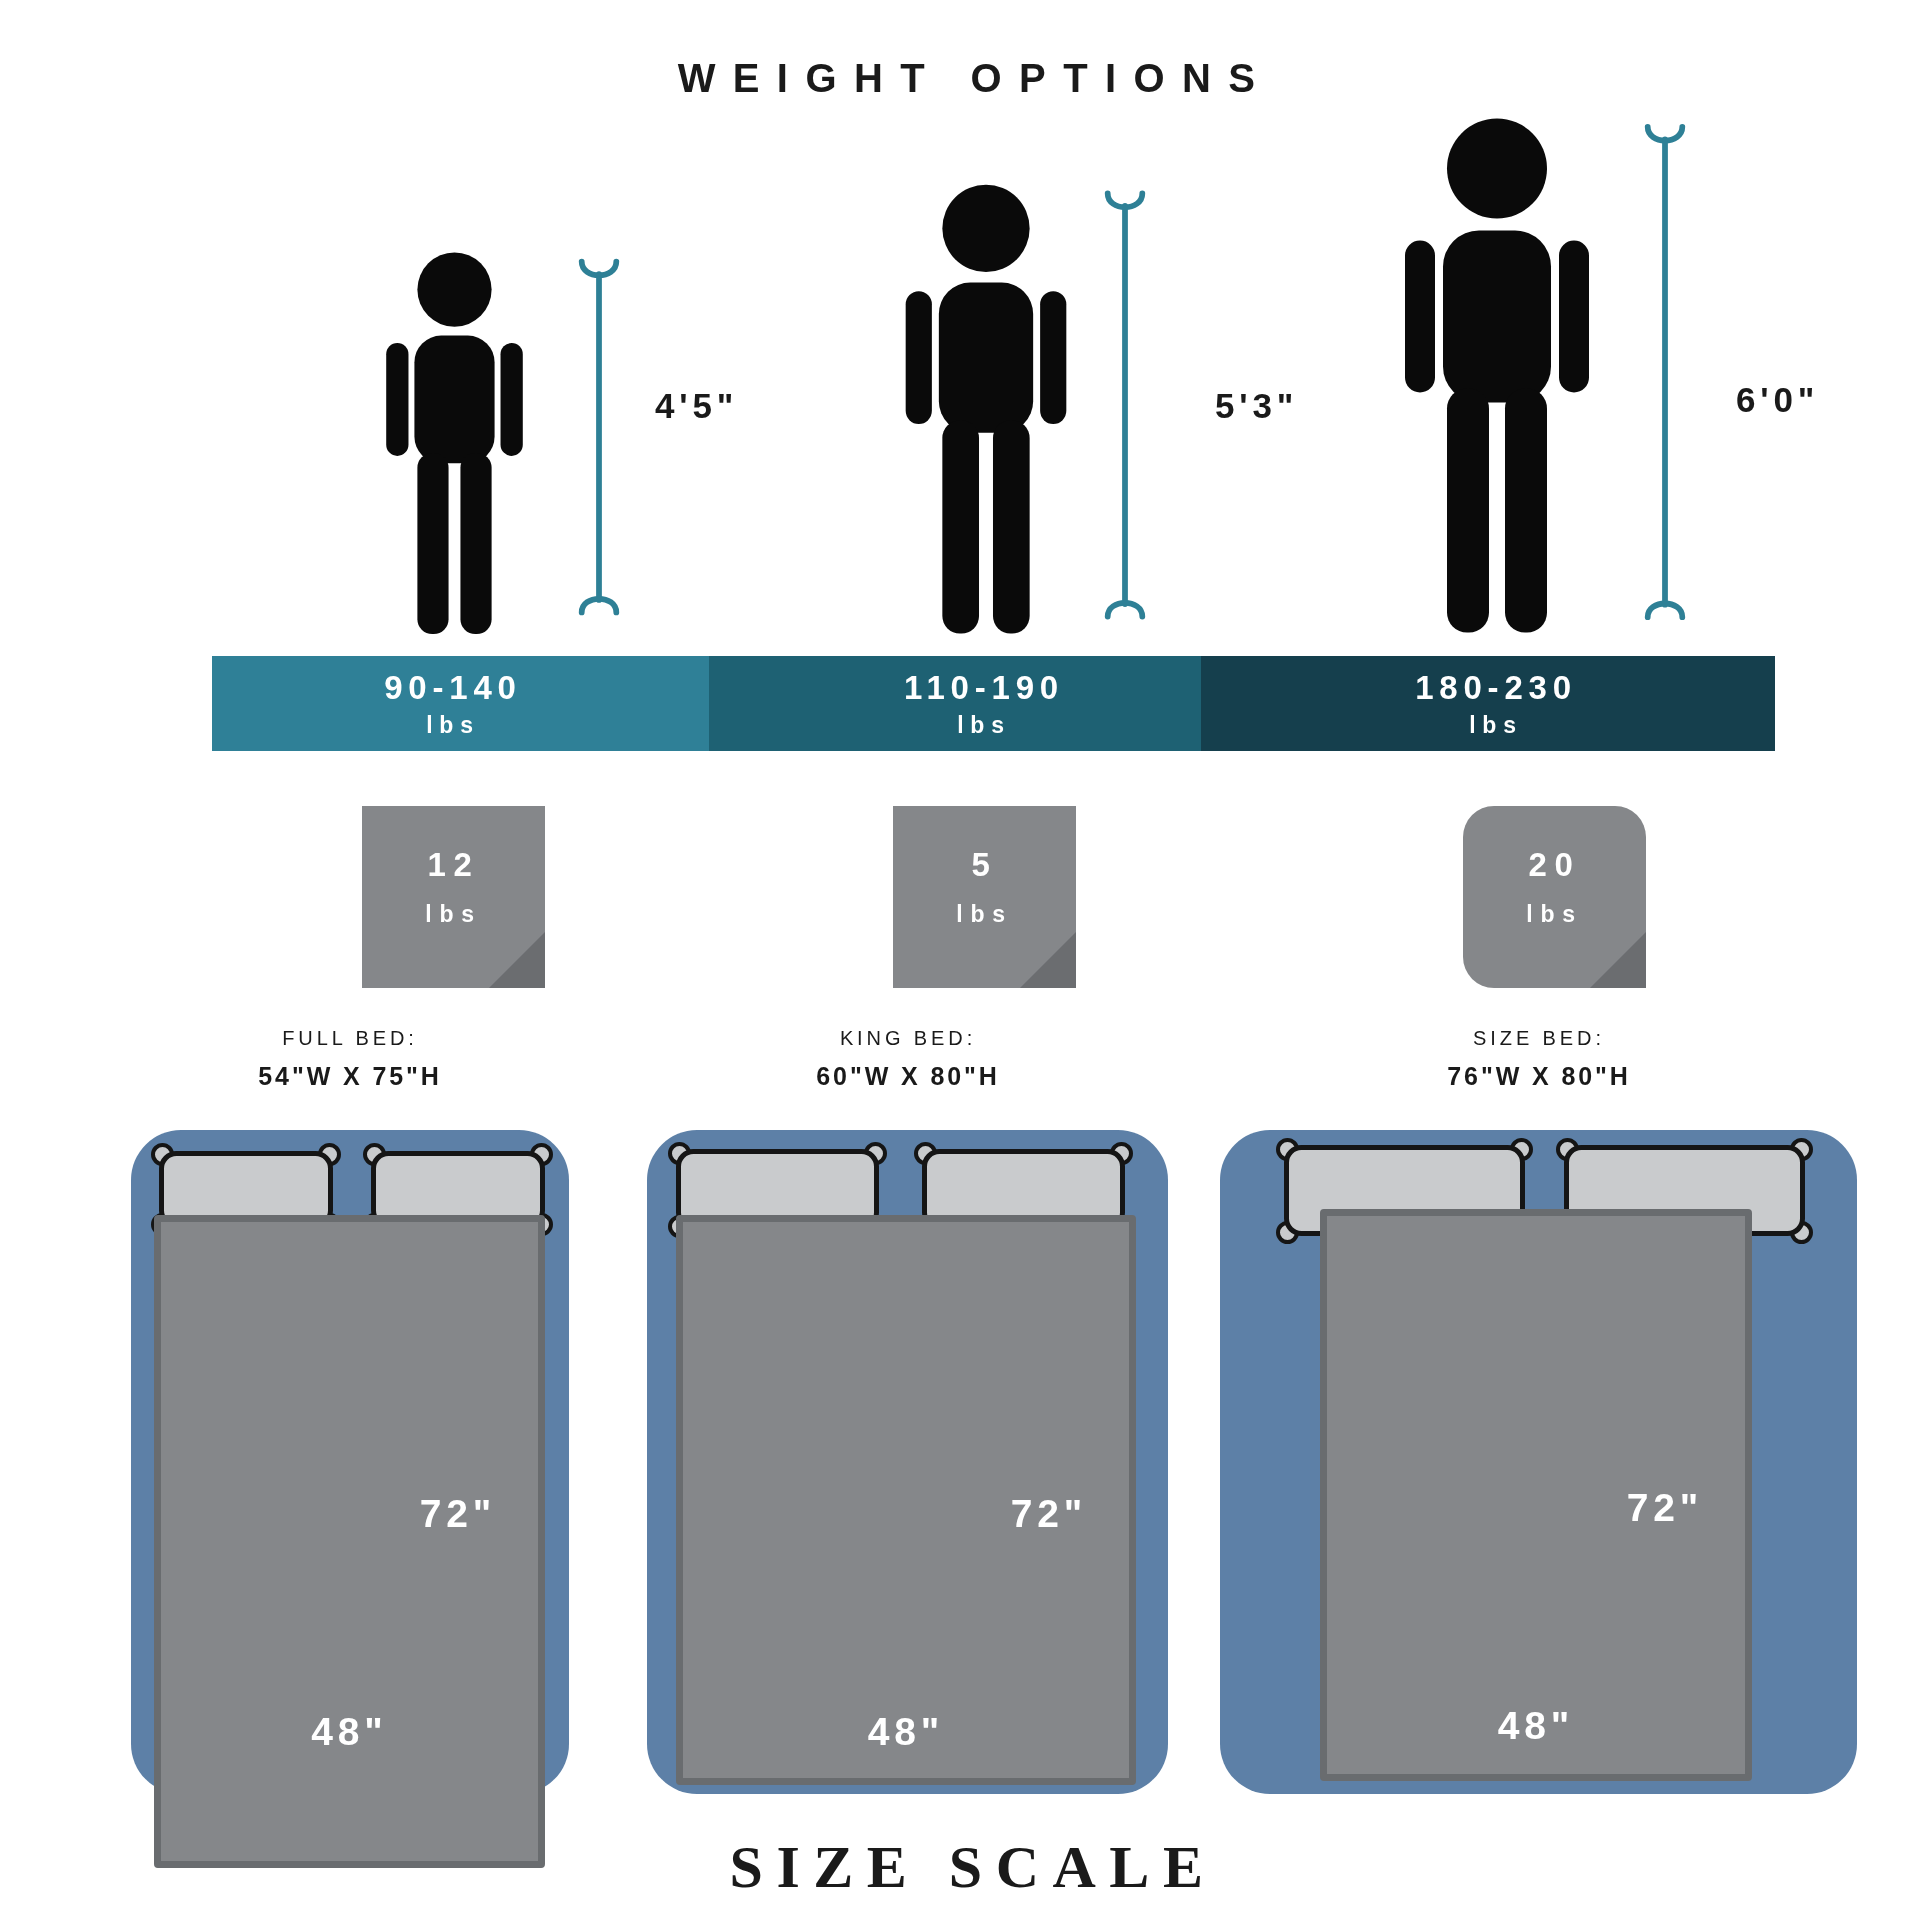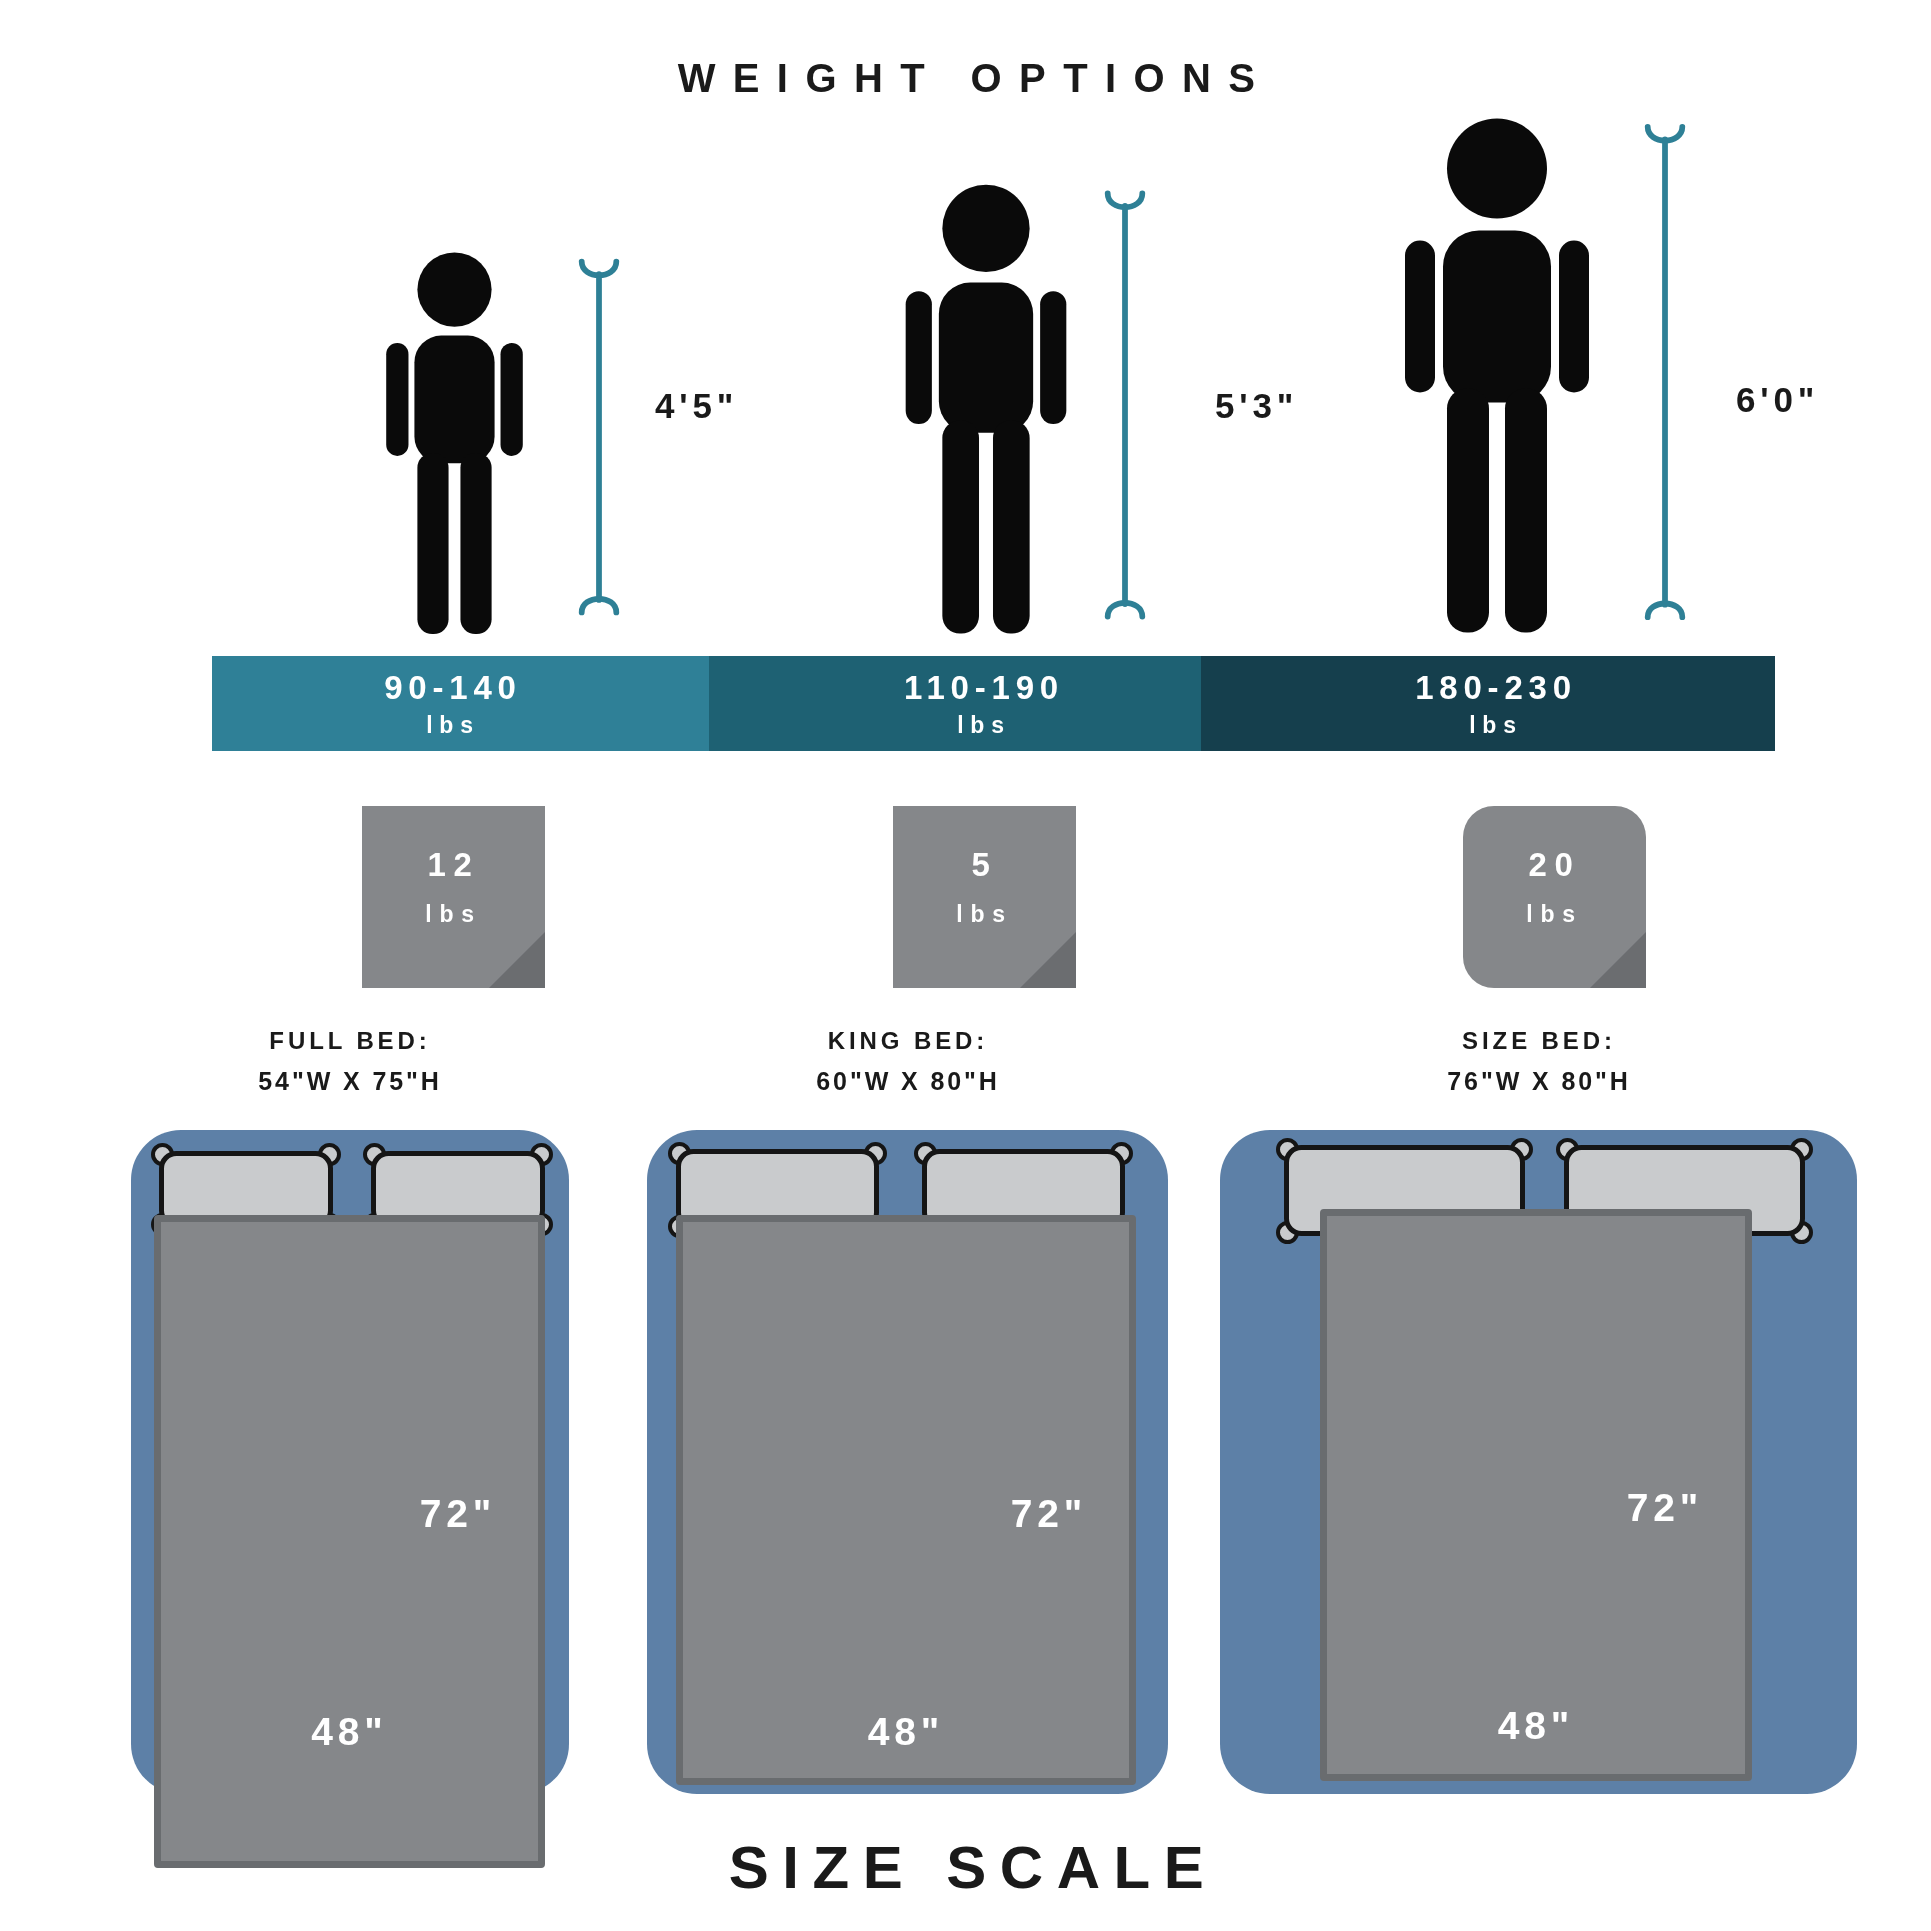--- a/index.html
+++ b/index.html
@@ -3,21 +3,21 @@
 <meta charset="utf-8">
 <style>
   * { margin:0; padding:0; box-sizing:border-box; }
   body { background:#ffffff; font-family:"Liberation Sans", sans-serif; color:#1a1a1a; }
   #canvas { position:relative; width:1931px; height:1931px; background:#ffffff; overflow:hidden; }
 
   .main-title { position:absolute; top:56px; left:975px; transform:translateX(-50%);
     font-size:40px; font-weight:bold; letter-spacing:17.4px; white-space:nowrap; }
 
   .footer-title { position:absolute; top:1833px; left:973px; transform:translateX(-50%);
-    font-size:60px; font-weight:bold; letter-spacing:13.5px; white-space:nowrap; }
+    font-size:60px; font-weight:bold; letter-spacing:13.5px; white-space:nowrap;font-family:Liberation Serif, serif; }
 
   
   .person { position:absolute; }
   .person svg { width:100%; height:100%; fill:#0a0a0a; }
   .p1 { left:365px; top:251px; width:179px; height:386px; }
   .p2 { left:881px; top:183px; width:210px; height:454px; }
   .p3 { left:1377px; top:116px; width:240px; height:521px; }
 
   
   .measure { position:absolute; }
@@ -46,21 +46,21 @@
   .wsquare { position:absolute; width:183px; height:182px; background:#85878A; top:806px; }
   .s1 { left:362px; } .s2 { left:893px; } .s3 { left:1463px;border-radius:31px; }
   .wsquare .value { margin-top:40px; text-align:center; color:#ffffff; font-size:33px; font-weight:bold; letter-spacing:7.7px; }
   .wsquare .unit  { margin-top:17.4px; text-align:center; color:#ffffff; font-size:23px; font-weight:bold; letter-spacing:7.7px; }
   .fold { position:absolute; right:0; bottom:0; width:0; height:0;
     border-left:56px solid transparent; border-bottom:56px solid #6B6D70; }
 
   
   .bed-label { position:absolute; transform:translateX(-50%); text-align:center; }
   .bd1 { left:350px; top:1027px; } .bd2 { left:908px; top:1027px; } .bd3 { left:1539px; top:1027px; }
-  .bed-name { font-size:24px; font-weight:bold; letter-spacing:3.9px; white-space:nowrap; }
+  .bed-name { font-size:20px; font-weight:normal; letter-spacing:3.9px; white-space:nowrap; }
   .bed-dims { font-size:25px; font-weight:bold; letter-spacing:2.9px; margin-top:11.6px; white-space:nowrap; }
 
   
   .bed { position:absolute; background:#5D80A7; border-radius:50px; }
   .bed1 { left:131px; top:1130px; width:438px; height:664px; }
   .bed2 { left:647px; top:1130px; width:521px; height:664px; }
   .bed3 { left:1220px; top:1130px; width:637px; height:664px; }
 
   .pillow { position:absolute; }
   .pillow .tab { position:absolute; width:23px; height:23px; border-radius:50%;

